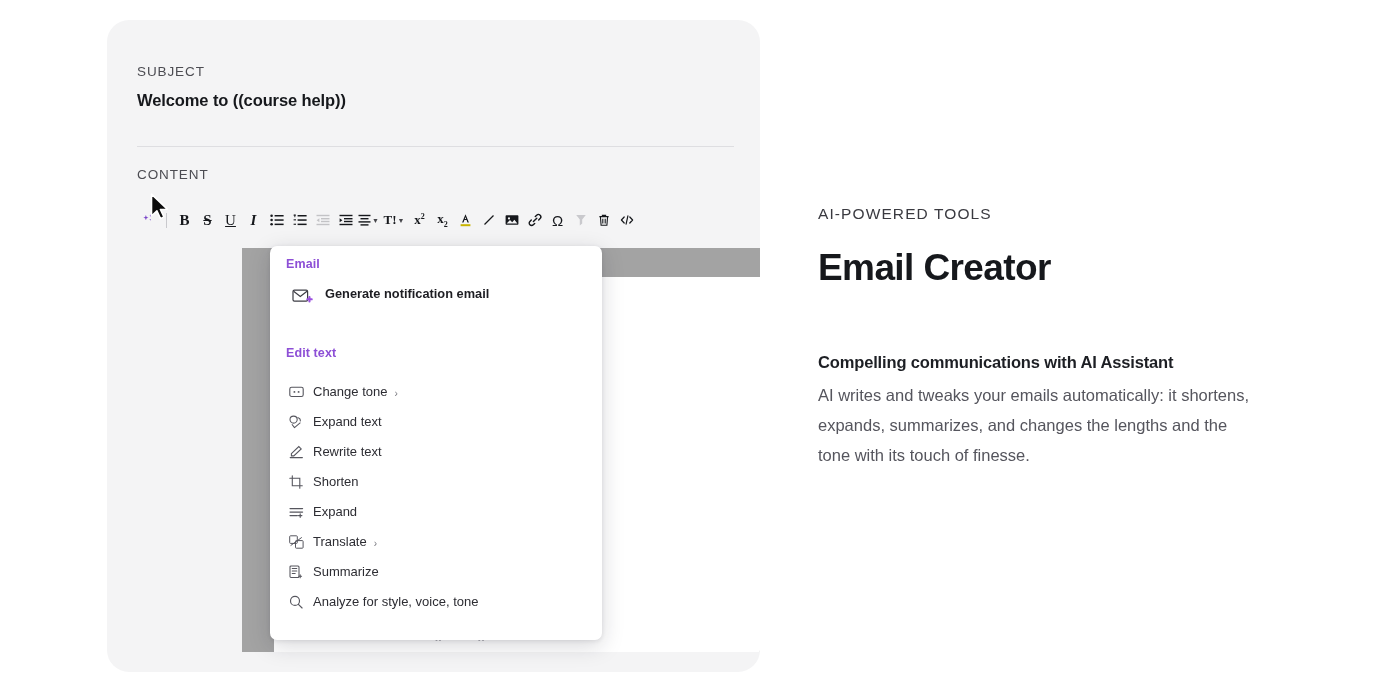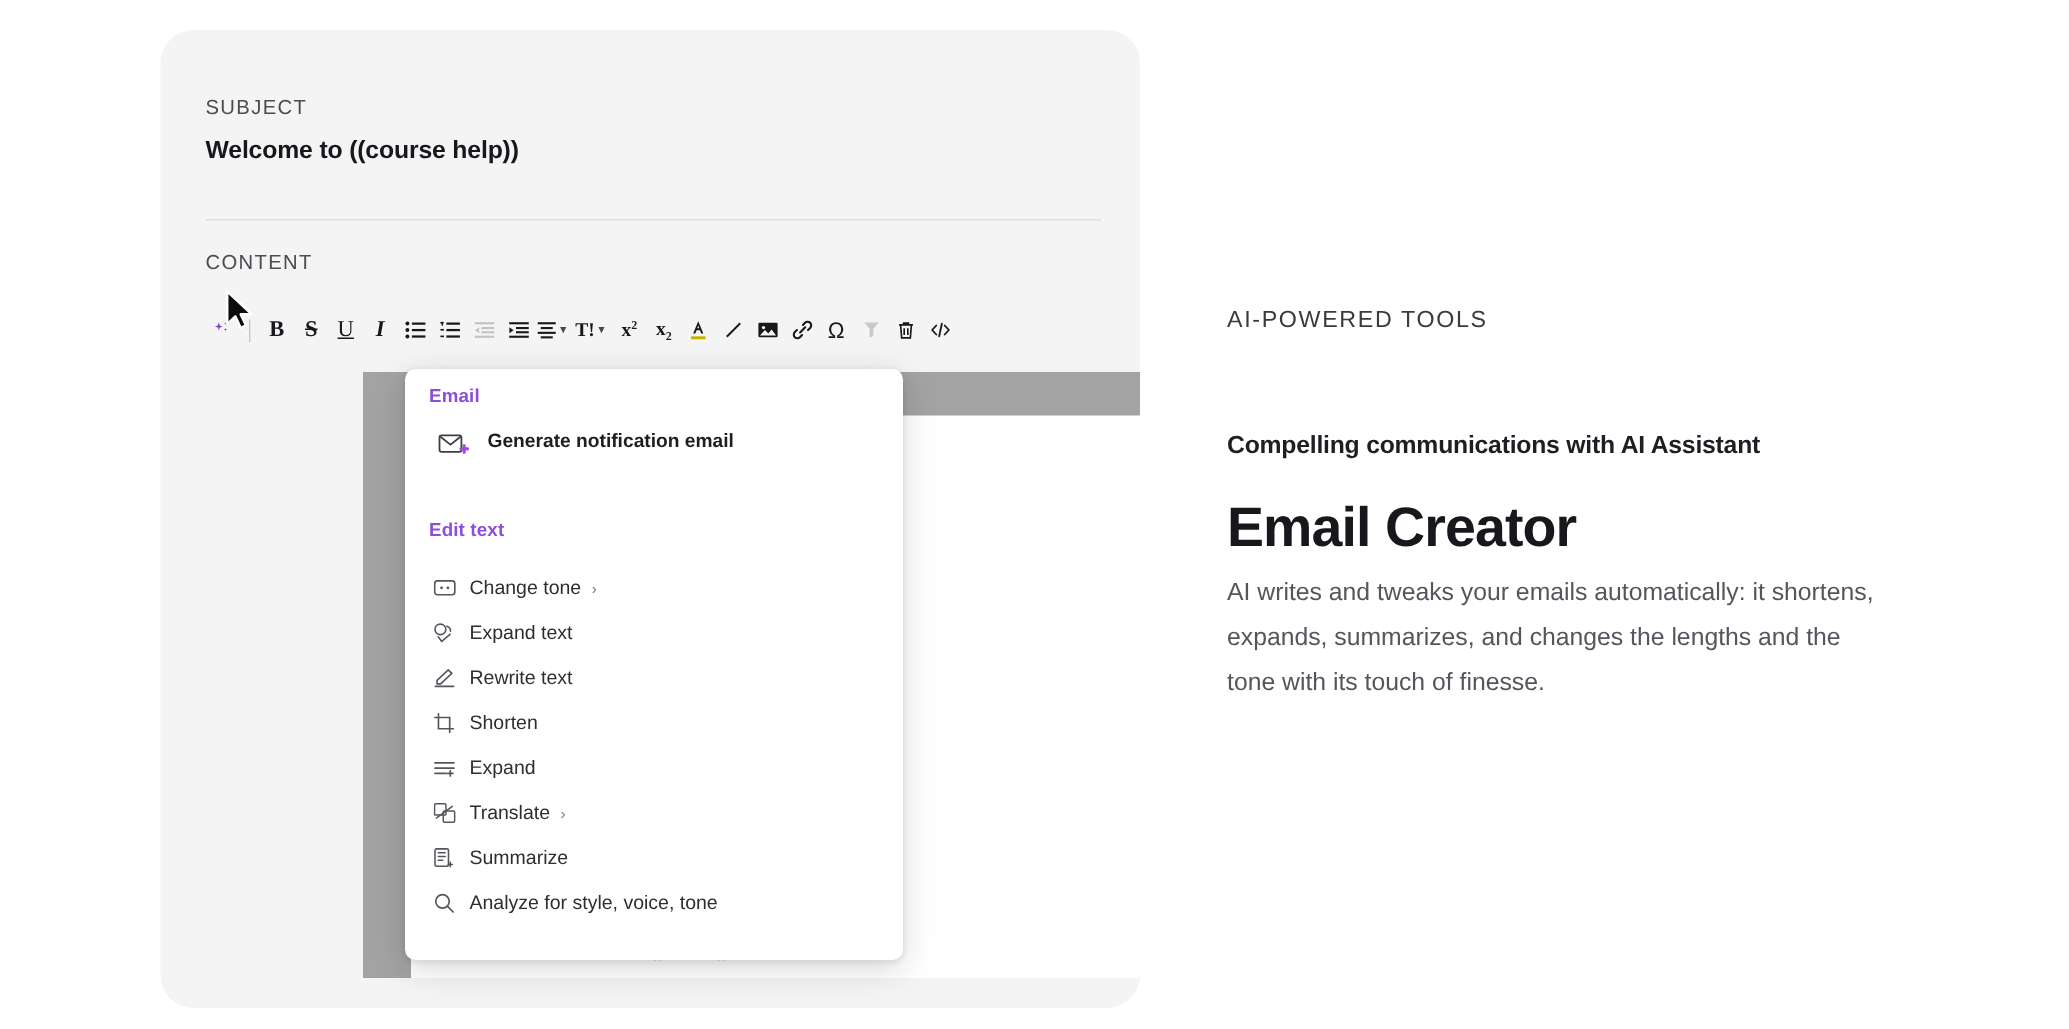--- a/index.html
+++ b/index.html
@@ -548,16 +548,16 @@
 </div>
 
 <div id="mouse-cursor">
   <svg width="22" height="30" viewBox="0 0 22 30">
     <path d="M1.5 1.2L1.5 23.0 6.9 17.9 10.5 25.6 13.9 23.9 10.4 16.5 17.5 16.3z" fill="#0c0c0c" stroke="#ffffff" stroke-width="1.6" stroke-linejoin="round"></path>
   </svg>
 </div>
 
 <div id="info-panel">
   <div id="eyebrow">AI-POWERED TOOLS</div>
+  <div id="panel-title">Email Creator</div>
   <div id="panel-subtitle">Compelling communications with AI Assistant</div>
-  <div id="panel-title">Email Creator</div>
   <div id="panel-body">AI writes and tweaks your emails automatically: it shortens, expands, summarizes, and changes the lengths and the tone with its touch of finesse.</div>
 </div>
 
 </body></html>

